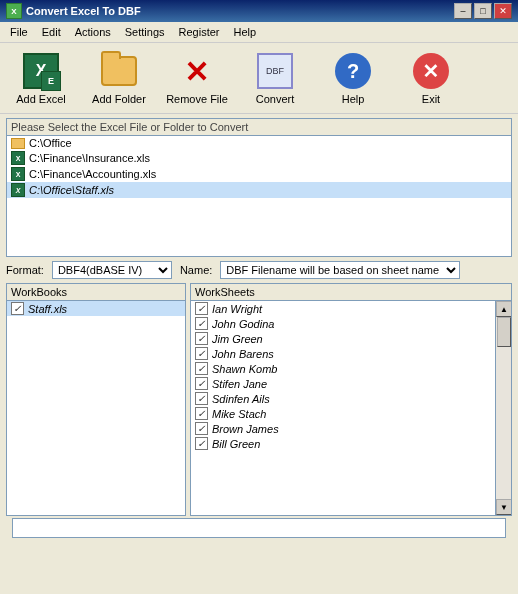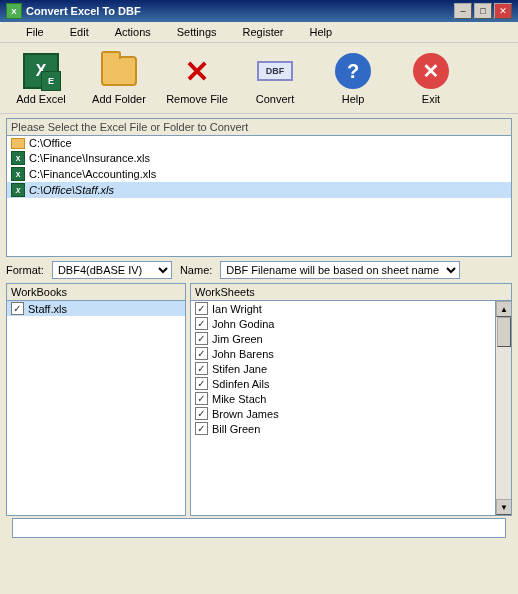--- a/index.html
+++ b/index.html
@@ -47,23 +47,23 @@
       border: 1px outset #aaa;
       background: #d4d0c8;
       display: flex; align-items: center; justify-content: center;
       cursor: pointer;
       font-size: 9px;
       color: #000;
     }
     .win-btn.close { background: #d04040; color: white; }
     .menu-bar {
       background: #ece9d8;
-      padding: 2px 20px;
-      display: flex;
-      gap: 14px;
+      padding: 2px 4px;
+      display: flex;
+      gap: 2px;
       border-bottom: 1px solid #ccc;
     }
     .menu-item {
       padding: 2px 6px;
       cursor: pointer;
       font-size: 11px;
     }
     .toolbar {
       background: #ece9d8;
       padding: 4px 6px;
@@ -132,26 +132,26 @@
       width: 36px; height: 36px;
       display: flex; align-items: center; justify-content: center;
     }
     .x-mark {
       font-size: 30px;
       color: #cc0000;
       font-weight: bold;
     }
     
     .icon-dbf {
-      width: 36px; height: 20px;
+      width: 36px; height: 36px;
       background: #e0e8f8;
       border: 2px solid #8888cc;
       display: flex; align-items: center; justify-content: center;
       font-size: 9px;
-      font-weight: bold;
+      font-weight: normal;
       color: #334;
     }
     
     .icon-help {
       width: 36px; height: 36px;
       background: #316ac5;
       border-radius: 50%;
       display: flex; align-items: center; justify-content: center;
       color: white;
       font-size: 20px;
@@ -238,20 +238,21 @@
       background: #ece9d8;
       padding: 2px 4px;
       border-bottom: 1px solid #7f9db9;
       font-size: 11px;
       font-weight: normal;
     }
     .panel-content {
       flex: 1;
       overflow-y: auto;
       overflow-x: hidden;
+      font-style: italic;
     }
     .panel-item {
       display: flex;
       align-items: center;
       padding: 1px 4px;
       gap: 4px;
       font-size: 11px;
     }
     .panel-item.selected { background: #c5dff8; }
     .checkbox {
@@ -463,20 +464,24 @@
           <div class="panel-item">
             <div class="checkbox checked"></div>
             <span>Jim Green</span>
           </div>
           <div class="panel-item">
             <div class="checkbox checked"></div>
             <span>John Barens</span>
           </div>
           <div class="panel-item">
             <div class="checkbox checked"></div>
+            <span>Shawn Komb</span>
+          </div>
+          <div class="panel-item">
+            <div class="checkbox checked"></div>
             <span>Stifen Jane</span>
           </div>
           <div class="panel-item">
             <div class="checkbox checked"></div>
             <span>Sdinfen Ails</span>
           </div>
           <div class="panel-item">
             <div class="checkbox checked"></div>
             <span>Mike Stach</span>
           </div>

